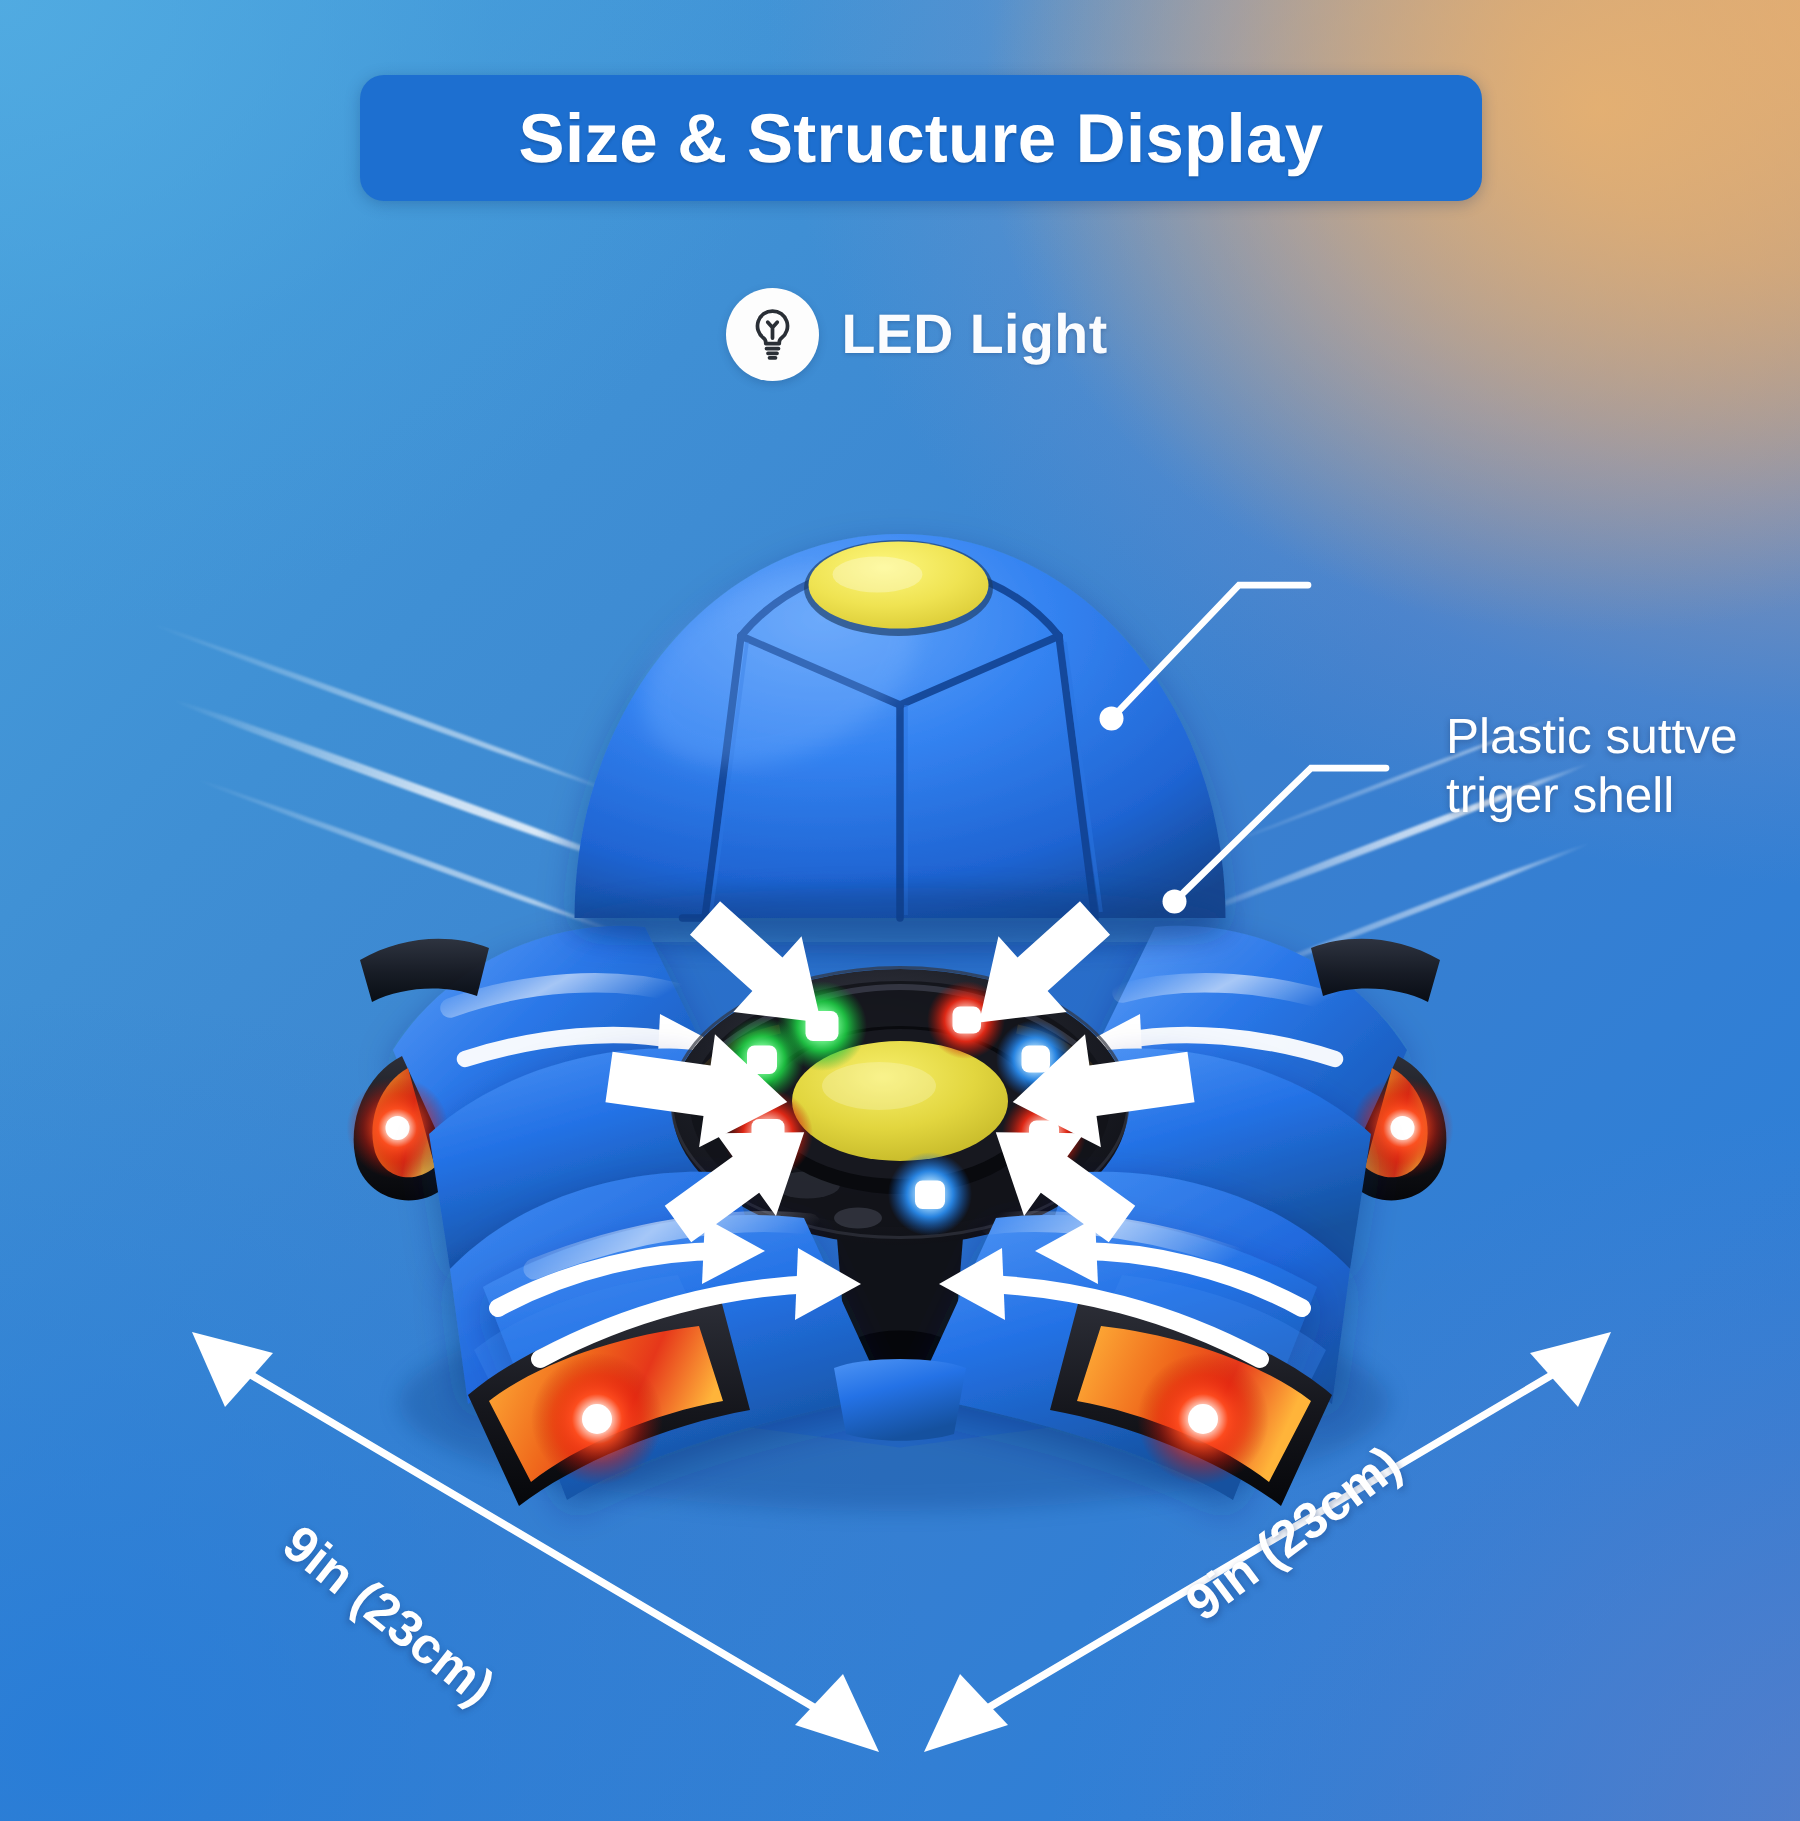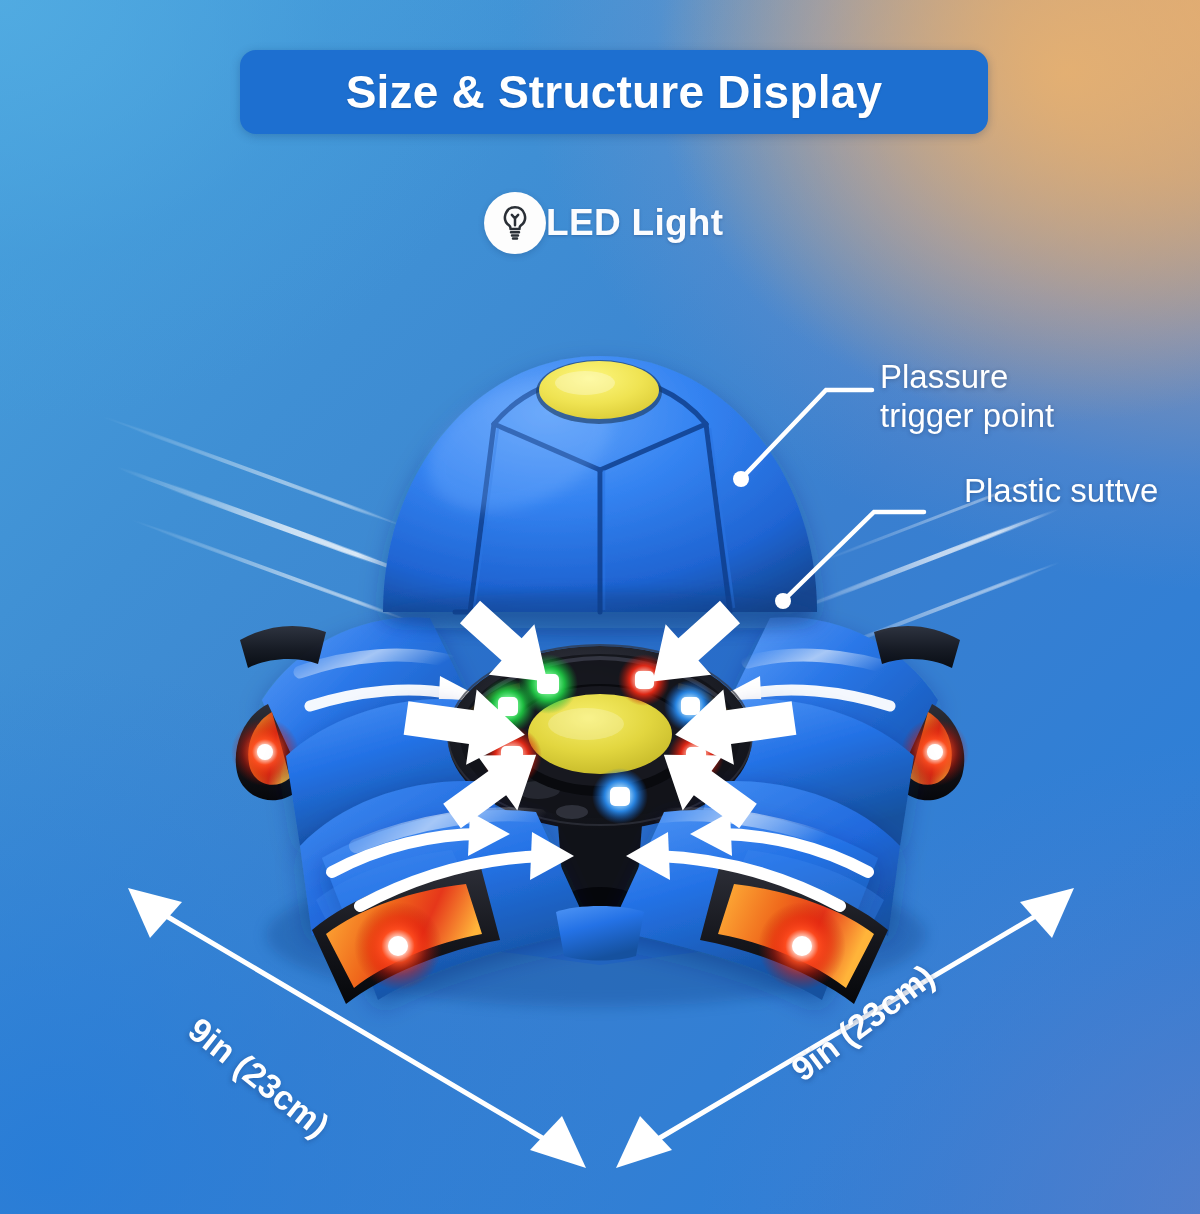--- a/index.html
+++ b/index.html
@@ -44,21 +44,21 @@
   
   .title-banner{position:absolute;left:240px;top:50px;width:748px;height:84px;
     background:#1d6fd0;border-radius:16px;
     box-shadow:0 2px 10px rgba(10,45,100,0.28);
     display:flex;align-items:center;justify-content:center;}
   .title-banner .txt{color:#ffffff;font-size:46px;font-weight:bold;
     letter-spacing:0.2px;line-height:1;white-space:nowrap;
     text-shadow:0 1px 2px rgba(0,0,0,0.18);}
 
   
-  .led-badge{position:absolute;left:484px;top:192px;display:flex;align-items:center;gap:0;}
+  .led-badge{position:absolute;left:484px;top:192px;display:flex;align-items:center;gap:15px;}
   .led-badge .bulb-circle{width:62px;height:62px;border-radius:50%;background:#fdfdfd;
     display:flex;align-items:center;justify-content:center;
     box-shadow:0 2px 6px rgba(20,50,95,0.22);}
   .led-badge .label{color:#fbfcfe;font-size:37px;font-weight:bold;letter-spacing:0.3px;
     text-shadow:0 1px 3px rgba(25,55,105,0.35);white-space:nowrap;}
 
   
   #product{position:absolute;left:0;top:0;width:1200px;height:1214px;}
 
   
@@ -421,24 +421,21 @@
       <path d="M128 888 L182 902 L150 938 Z"></path>
 
       <path d="M586 1168 L530 1150 L562 1116 Z"></path>
 
       <path d="M1074 888 L1020 902 L1052 938 Z"></path>
 
       <path d="M616 1168 L672 1150 L640 1116 Z"></path>
     </g>
   </svg>
 
-  <div class="callout callout-1">
-    <div>Plassure</div>
-    <div>trigger point</div>
-  </div>
   <div class="callout callout-2">
     <div>Plastic suttve</div>
+    <div>triger shell</div>
   </div>
 
   <div class="dim-label dim-left">9in (23cm)</div>
   <div class="dim-label dim-right">9in (23cm)</div>
 
 </div>
 
 </body></html>

